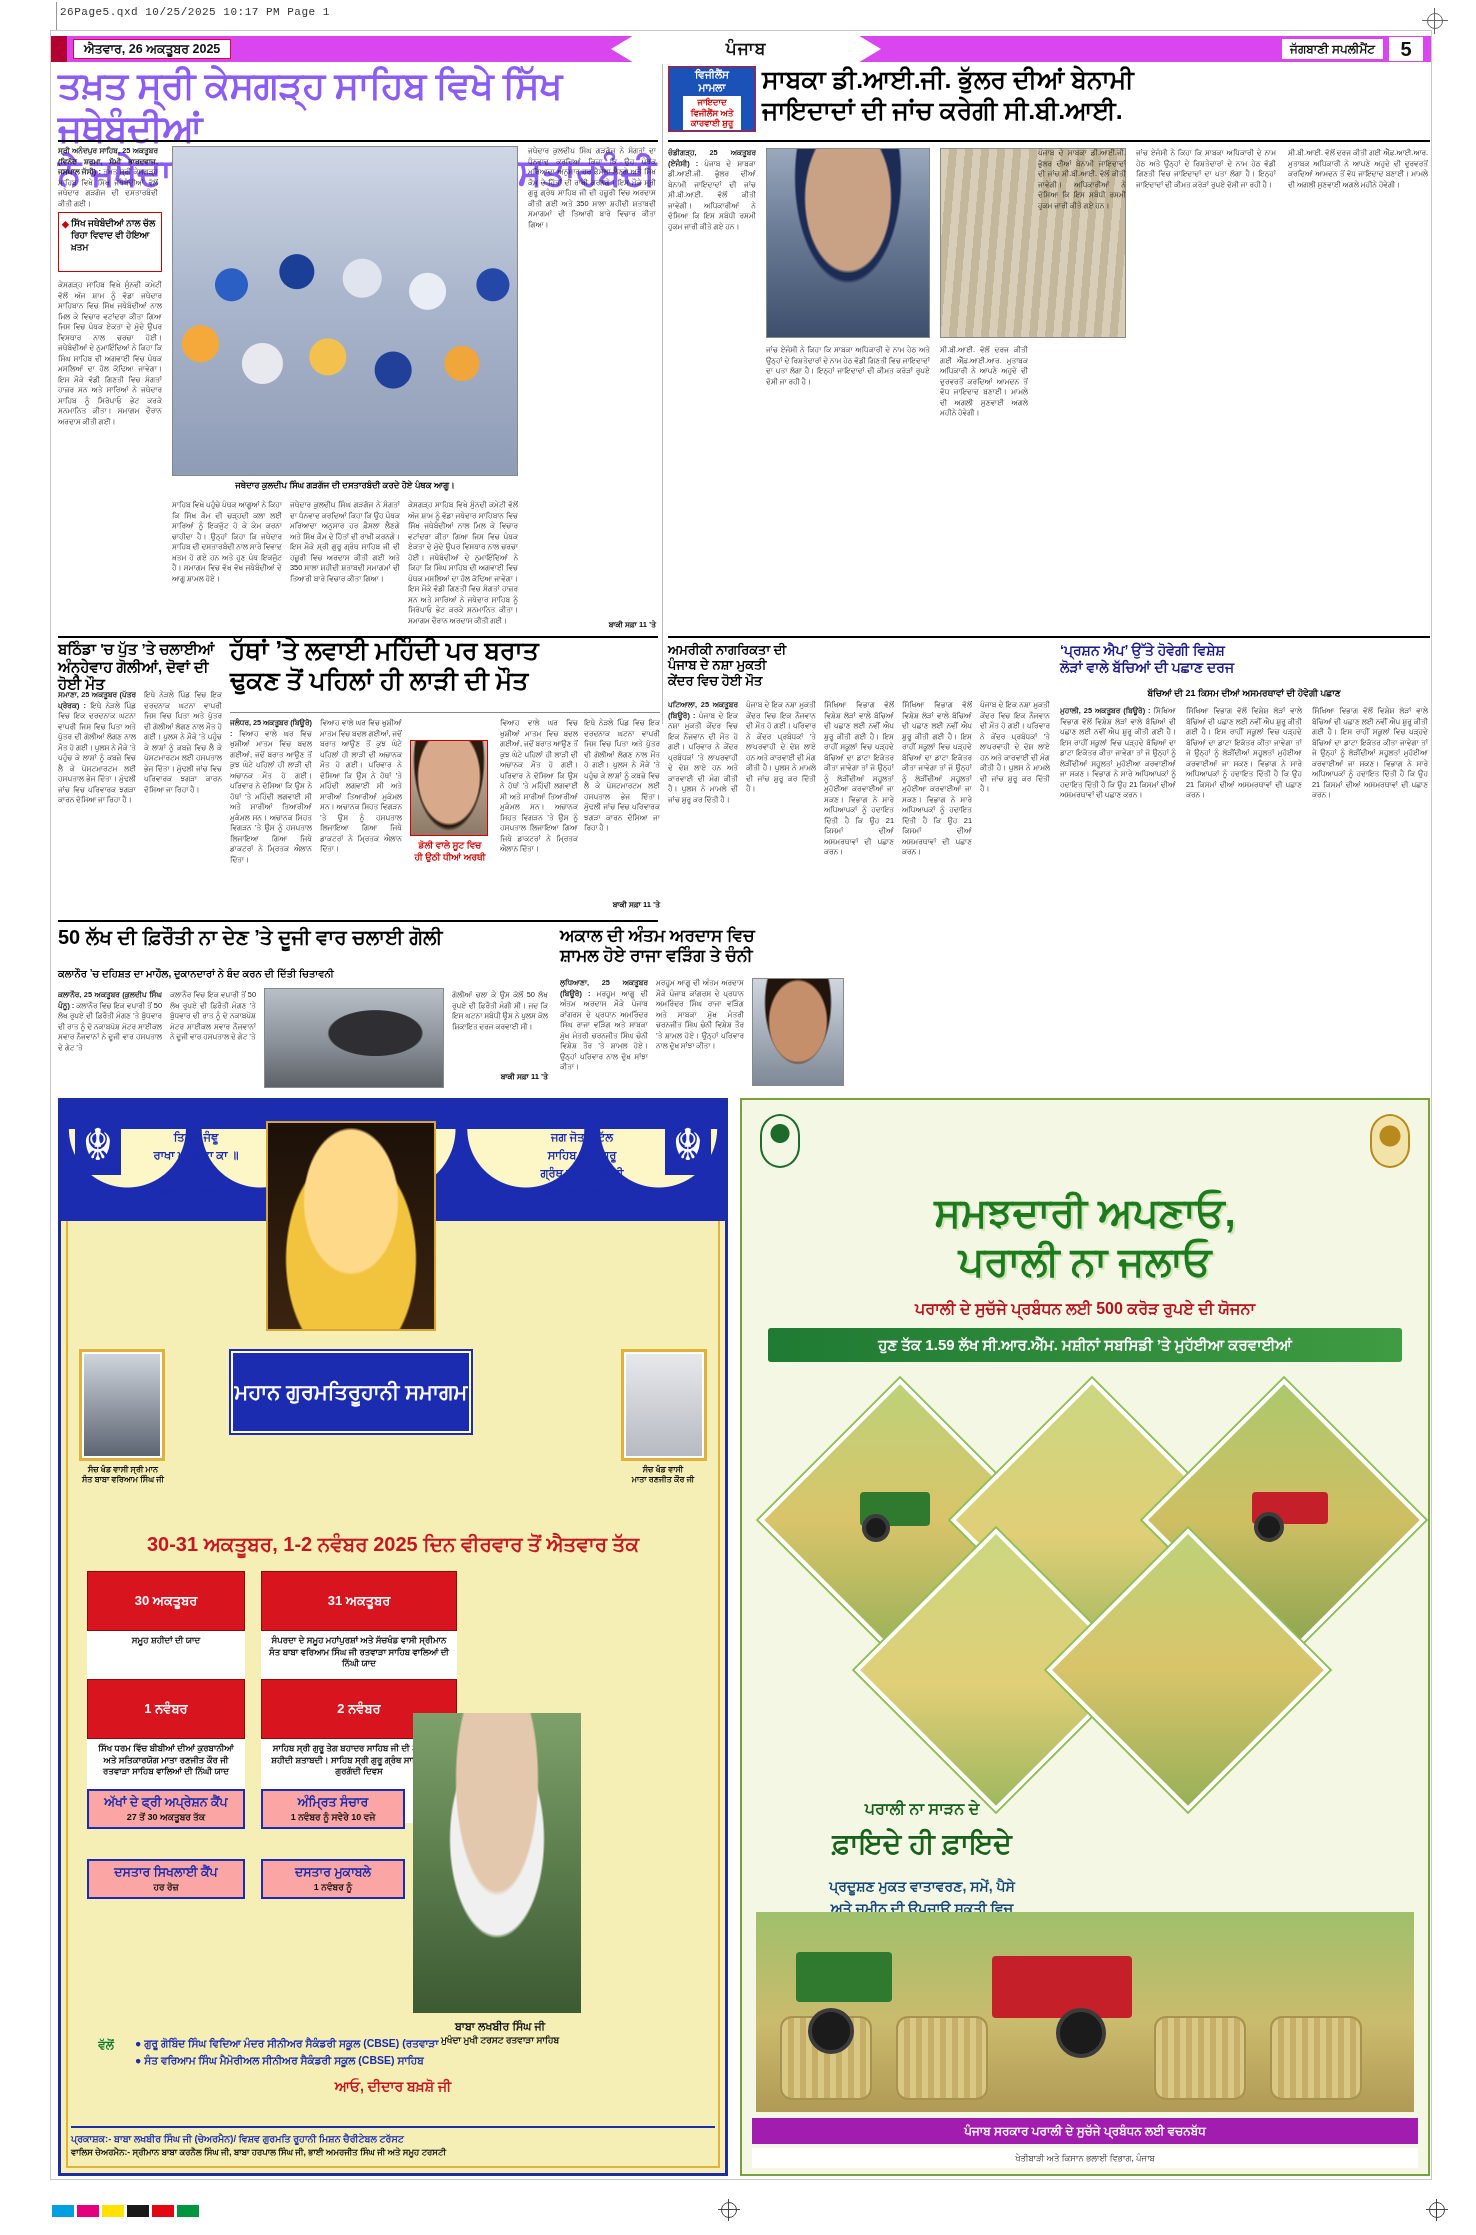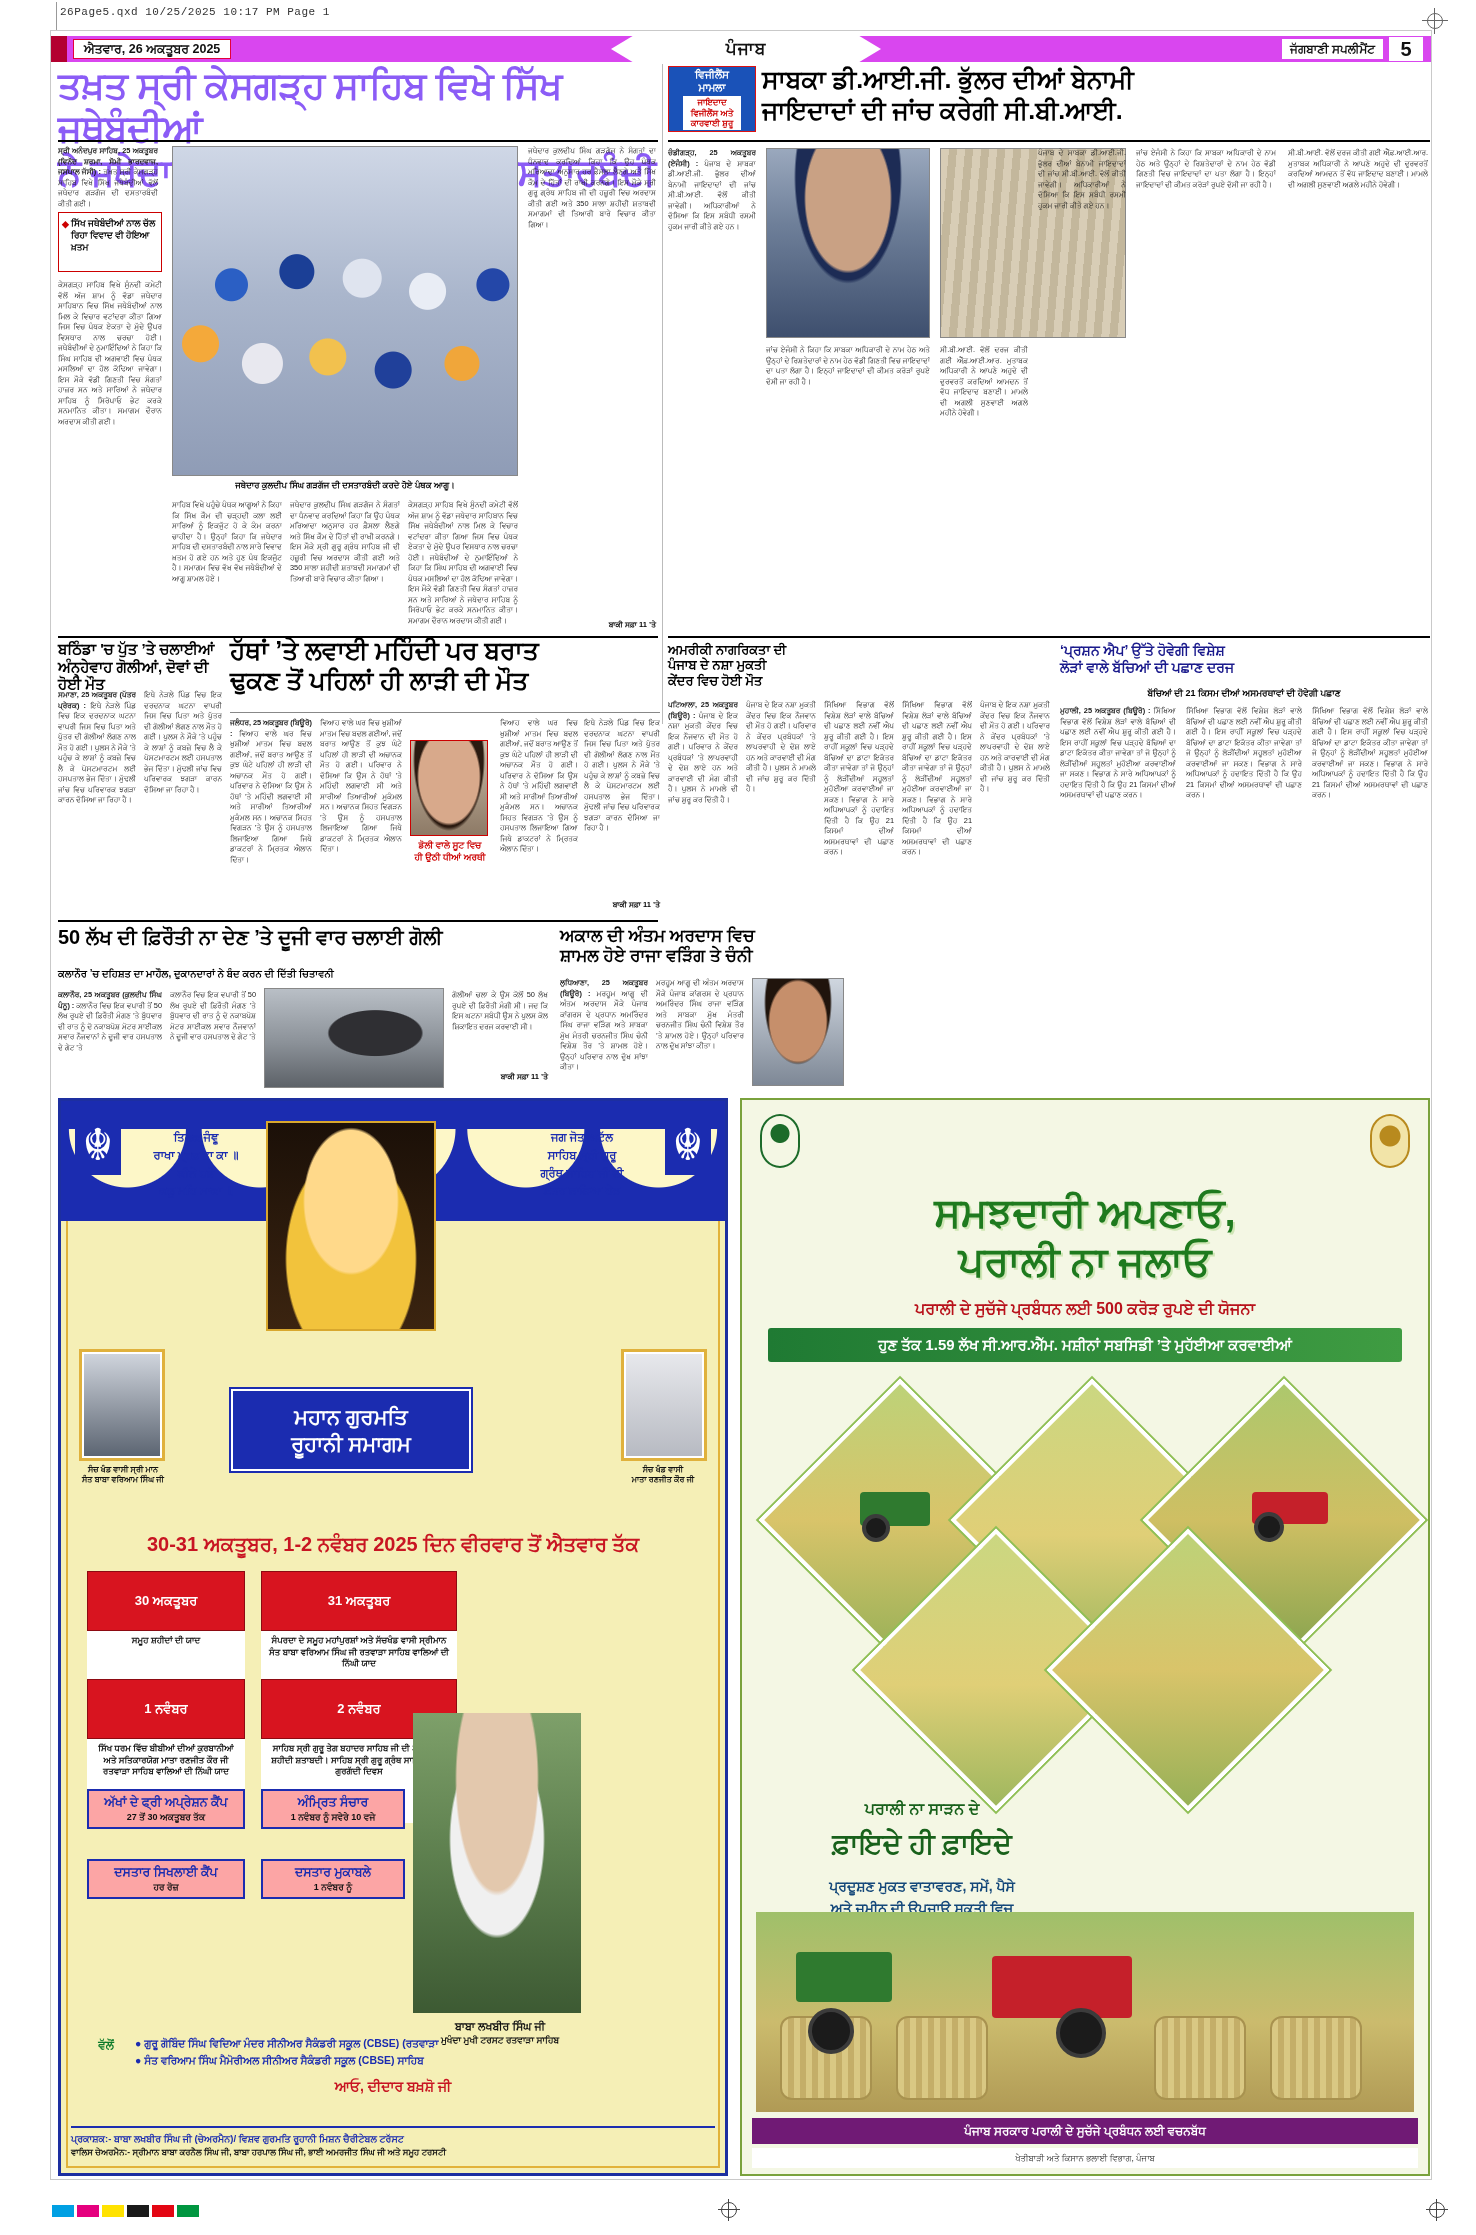--- a/index.html
+++ b/index.html
@@ -180,22 +180,22 @@
     border:2px solid #d8a72e;
   }
   .sant-frame{
     position:absolute; width:86px; height:112px; border:3px solid #e0b13c; background:#fff;
   }
   .sant-img{ position:absolute; inset:2px; background:linear-gradient(180deg,#cfd4dc,#5c6572); }
   .sant-img.b{ background:linear-gradient(180deg,#e7e8ec,#b7bac2); }
   .cap-sm{ position:absolute; font-size:8px; font-weight:bold; text-align:center; color:#111; line-height:1.3; }
   .blue-badge{
     position:absolute; background:#1b2cb0; color:#fff; border:2px solid #fff;
-    display:flex; flex-direction:column; align-items:center; justify-content:center;
-    font-weight:bold; text-align:center; box-shadow:0 0 0 2px #1b2cb0;margin-top:38px;
+    display:flex; flex-direction:row; align-items:center; justify-content:center;
+    font-weight:bold; text-align:center; box-shadow:0 0 0 2px #1b2cb0;
   }
   .datesline{
     position:absolute; width:100%; text-align:center; font-weight:bold;
     color:#c81522; font-size:20px;
   }
   .daybox{ position:absolute; }
   .daybox .hd{
     background:#d8141f; color:#fff; font-weight:bold; font-size:13px;
     text-align:center; padding:21px 0; border:1px solid #8d0a12;
   }
@@ -271,21 +271,21 @@
     overflow:hidden;
   }
   .bale{ position:absolute; bottom:12px; width:92px; height:84px; border-radius:12px;
          background:repeating-linear-gradient(90deg,#d9c883 0 6px,#c4ae68 6px 12px); border:2px solid #a8924f; }
   .benefit{
     position:absolute; left:30px; width:300px; text-align:center;
     color:#18611b; font-weight:bold;
   }
   .foot-green{
     position:absolute; left:10px; right:10px; bottom:30px; height:26px;
-    background:#701a75; color:#fff; font-weight:bold; font-size:12px;
+    background:#a21caf; color:#fff; font-weight:bold; font-size:12px;
     display:flex; align-items:center; justify-content:center;
   }
   .foot-green2{
     position:absolute; left:10px; right:10px; bottom:6px; height:20px;
     background:#fff; color:#333; font-size:8.5px;
     display:flex; align-items:center; justify-content:center;
   }
 
   
   .colorbars{ position:absolute; left:52px; bottom:18px; display:flex; gap:3px; }

